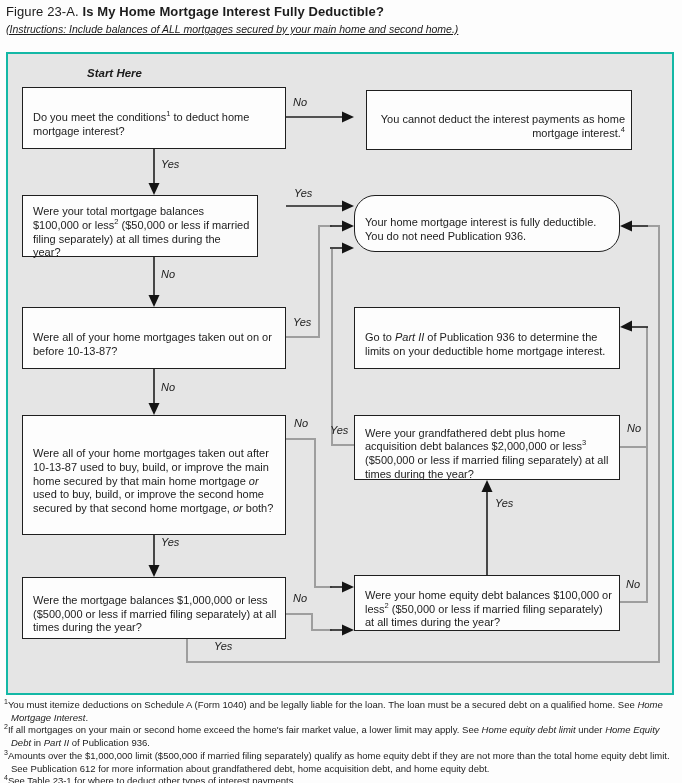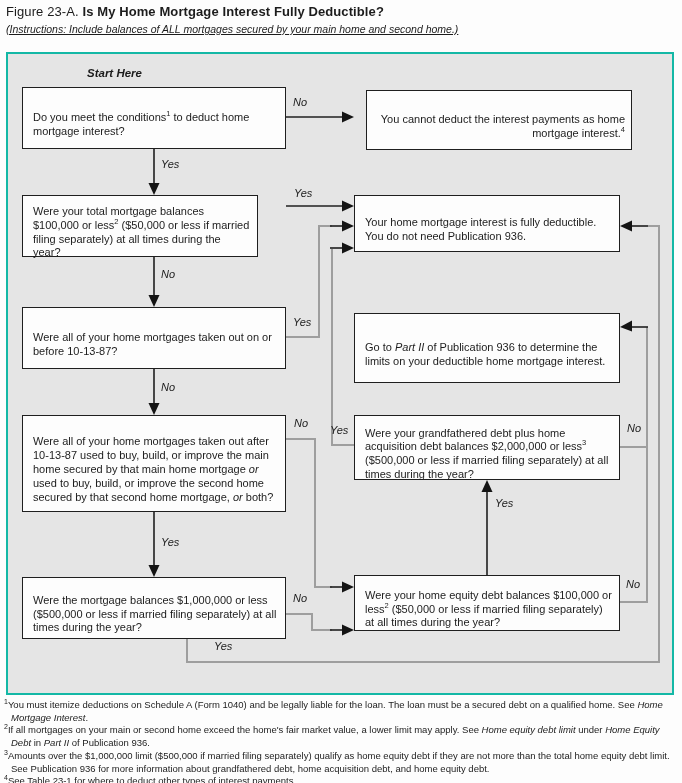--- a/index.html
+++ b/index.html
@@ -18,24 +18,24 @@
   .start { position:absolute; left:79px; top:13px; font-size:11.5px; font-weight:bold; font-style:italic; }
 
   .box { position:absolute; box-sizing:border-box; border:1.6px solid #1f1f1f; background:#fdfdfd;
          display:flex; align-items:center; font-size:11px; line-height:1.27; padding:16px 6px 3px 10px; }
   .box sup { font-size:7.5px; line-height:0; vertical-align:super; }
   .box em, .fn em { font-style:italic; }
 
   .b-l1 { left:14px;  top:33px;  width:264px; height:62px; }
   .b-r1 { left:358px; top:36px;  width:266px; height:60px;text-align:right; }
   .b-l2 { left:14px;  top:141px; width:236px; height:62px; }
-  .b-r2 { left:346px; top:141px; width:266px; height:57px; }
+  .b-r2 { left:346px; top:141px; width:266px; height:57px;border-radius:21px; }
   .b-l3 { left:14px;  top:253px; width:264px; height:62px; }
-  .b-r3 { left:346px; top:259px; width:266px; height:70px; }
-  .b-l4 { left:14px;  top:361px; width:264px; height:97px; }
+  .b-r3 { left:346px; top:253px; width:266px; height:62px; }
+  .b-l4 { left:14px;  top:361px; width:264px; height:120px; }
   .b-r4 { left:346px; top:361px; width:266px; height:65px; line-height:1.25; }
   .b-l5 { left:14px;  top:523px; width:264px; height:62px; }
   .b-r5 { left:346px; top:521px; width:266px; height:56px; }
 
   .edge-label { position:absolute; font-size:11px; font-style:italic; white-space:nowrap; }
 
   .footnotes { position:absolute; left:4px; top:699px; width:676px; font-size:9.5px; line-height:1.34; }
   .fn { padding-left:7px; text-indent:-7px; }
   .fn sup { font-size:7px; line-height:0; }
 </style>
@@ -143,17 +143,17 @@
     <div class="edge-label" style="left:206px; top:586px;">Yes</div>
     <div class="edge-label" style="left:322px; top:370px;">Yes</div>
     <div class="edge-label" style="left:619px; top:368px;">No</div>
     <div class="edge-label" style="left:487px; top:443px;">Yes</div>
     <div class="edge-label" style="left:618px; top:524px;">No</div>
   </div>
 
   <div class="footnotes">
     <div class="fn"><sup>1</sup><span>You must itemize deductions on Schedule A (Form 1040) and be legally liable for the loan. The loan must be a secured debt on a qualified home. See </span><em>Home Mortgage Interest</em><span>.</span></div>
     <div class="fn"><sup>2</sup><span>If all mortgages on your main or second home exceed the home's fair market value, a lower limit may apply. See </span><em>Home equity debt limit</em><span> under </span><em>Home Equity Debt</em><span> in </span><em>Part II</em><span> of Publication 936.</span></div>
-    <div class="fn"><sup>3</sup><span>Amounts over the $1,000,000 limit ($500,000 if married filing separately) qualify as home equity debt if they are not more than the total home equity debt limit. See Publication 936 for more information about grandfathered debt, home acquisition debt, and home equity debt.</span></div>
+    <div class="fn"><sup>3</sup><span>Amounts over the $1,000,000 limit ($500,000 if married filing separately) qualify as home equity debt if they are not more than the total home equity debt limit. See Publication 612 for more information about grandfathered debt, home acquisition debt, and home equity debt.</span></div>
     <div class="fn"><sup>4</sup><span>See Table 23-1 for where to deduct other types of interest payments.</span></div>
   </div>
 
 </div>
 
 </body></html>

